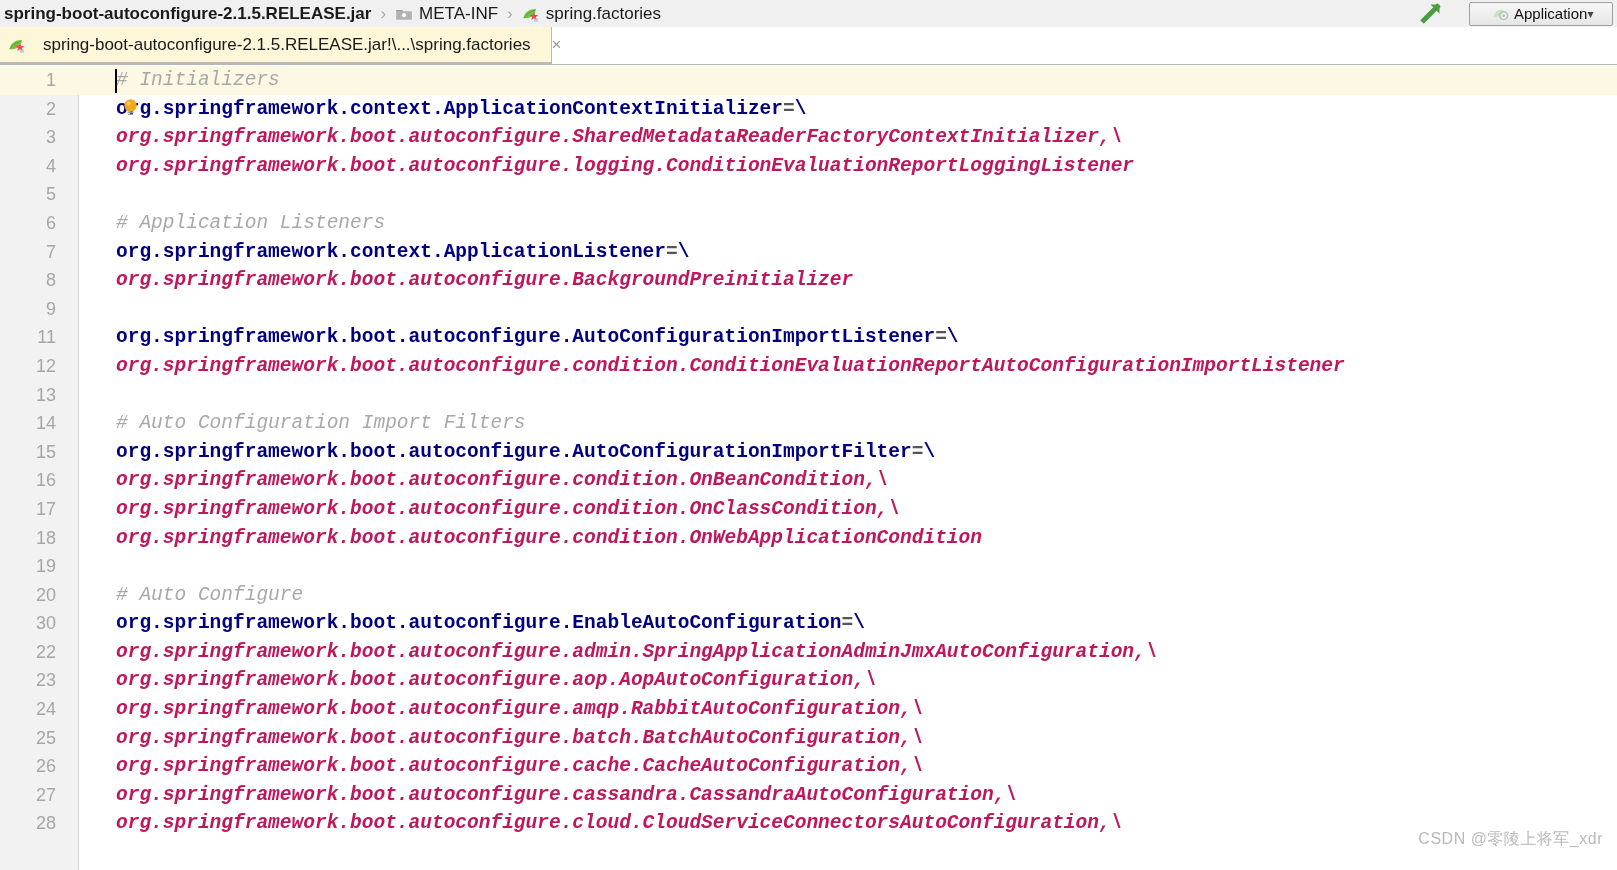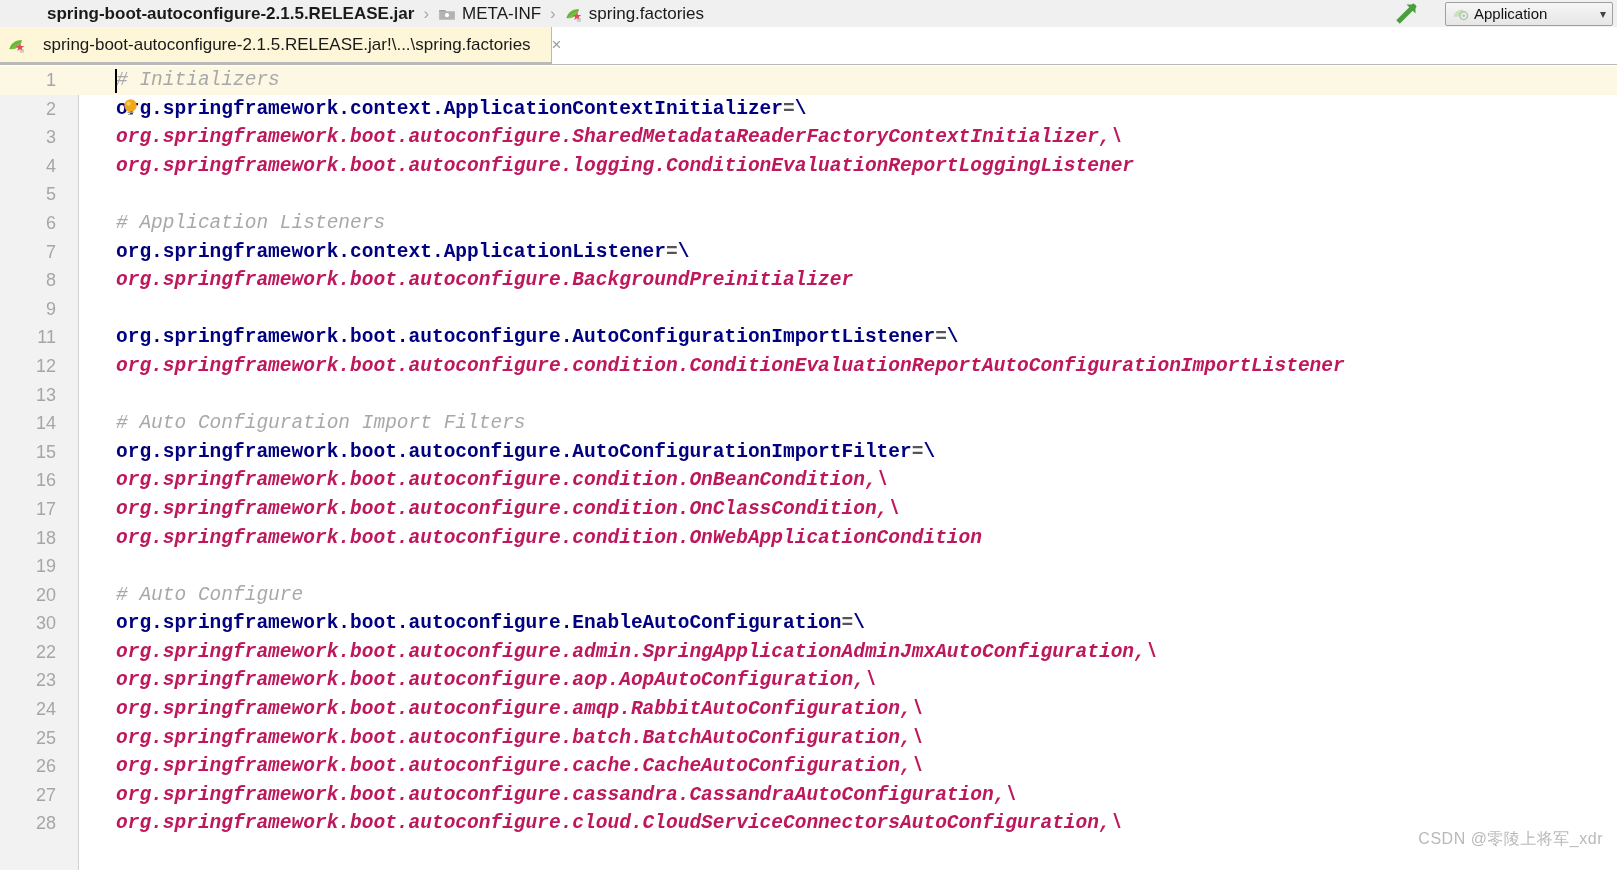--- a/index.html
+++ b/index.html
@@ -32,21 +32,21 @@
     display: flex;
     align-items: center;
     height: 27px;
     white-space: nowrap;
   }
   .crumb-label {
     font-size: 17px;
     color: #1a1a1a;
     line-height: 27px;
   }
-  .crumb-label.bold { font-weight: bold; margin-left: 43px; }
+  .crumb-label.bold { font-weight: bold; }
   .crumb-sep {
     color: #a8a8a8;
     font-size: 17px;
     padding: 0 9px;
     line-height: 27px;
   }
   .crumb-icon {
     width: 18px;
     height: 18px;
     margin-right: 6px;
@@ -60,30 +60,30 @@
     right: 0; top: 0;
     height: 27px;
     display: flex;
     align-items: center;
   }
   #build-arrow-icon {
     width: 34px; height: 26px;
     margin-right: 18px;
   }
   #run-config-select {
-    width: 168px;
+    width: 144px;
     height: 24px;
     background: linear-gradient(#f6f6f6, #e6e6e6);
     border: 1px solid #a0a0a0;
     border-radius: 2px;
     display: flex;
     align-items: center;
     margin-right: 4px;
     box-sizing: border-box;
-    padding: 0 4px;
+    padding: 0 20px;
   }
   #run-config-select .cfg-icon { width: 17px; height: 17px; margin: 0 5px 0 2px; flex:0 0 auto;}
   #run-config-select .cfg-label {
     font-size: 15px;
     color: #111;
     flex: 1 1 auto;
     line-height: 22px;
   }
   #run-config-select .cfg-caret { font-size: 12px; color: #444; padding-right: 2px; }
 

